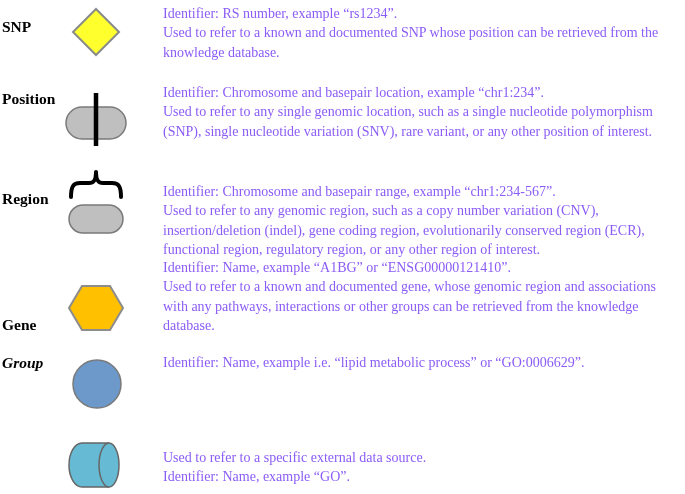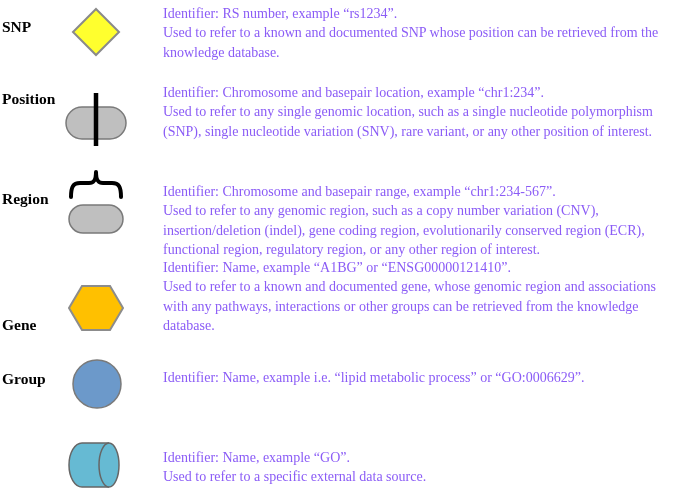--- a/index.html
+++ b/index.html
@@ -78,39 +78,39 @@
         <polygon points="15,2 43,2 56,24 43,46 15,46 2,24" stroke="#8c8c8c" stroke-width="2" fill="#ffc000"></polygon>
       </svg>
     </div>
     <div class="text" style="top:6px;">
       <div>Identifier: Name, example “A1BG” or “ENSG00000121410”.</div>
       <div>Used to refer to a known and documented gene, whose genomic region and associations with any pathways, interactions or other groups can be retrieved from the knowledge database.</div>
     </div>
   </div>
 
   <div class="row" style="height:95px;">
-    <div class="label" style="top:22px;">Group</div>
+    <div class="label" style="top:6px;font-style:italic;">Group</div>
     <div class="icon-box" style="left:71px;top:10px;">
       <svg width="52" height="52" viewBox="0 0 52 52">
         <circle cx="26" cy="26" r="24" stroke="#7a7a7a" stroke-width="1.5" fill="#6c99ca"></circle>
       </svg>
     </div>
-    <div class="text" style="top:20px;">
+    <div class="text" style="top:5px;">
       <div>Identifier: Name, example i.e. “lipid metabolic process” or “GO:0006629”.</div>
     </div>
   </div>
 
   <div class="row" style="height:51px;">
     <div class="label" style="top:12px;margin-top:36px;">Source</div>
     <div class="icon-box" style="left:66px;top:-3px;">
       <svg width="58" height="50" viewBox="0 0 58 50">
         <path d="M43,3 L16,3 C8.8,3 3,12.8 3,25 C3,37.2 8.8,47 16,47 L43,47 L43,3 Z" stroke="none" fill="#66bad3"></path>
         <path d="M43,3 L16,3 C8.8,3 3,12.8 3,25 C3,37.2 8.8,47 16,47 L43,47" fill="none" stroke="#666666" stroke-width="1.5"></path>
         <ellipse cx="43" cy="25" rx="10" ry="22" stroke="#666666" stroke-width="1.5" fill="#66bad3"></ellipse>
       </svg>
     </div>
     <div class="text" style="top:5px;">
+      <div>Used to refer to a specific external data source.</div>
       <div>Identifier: Name, example “GO”.</div>
-      <div>Used to refer to a specific external data source.</div>
     </div>
   </div>
 
 </div>
 
 </body></html>

